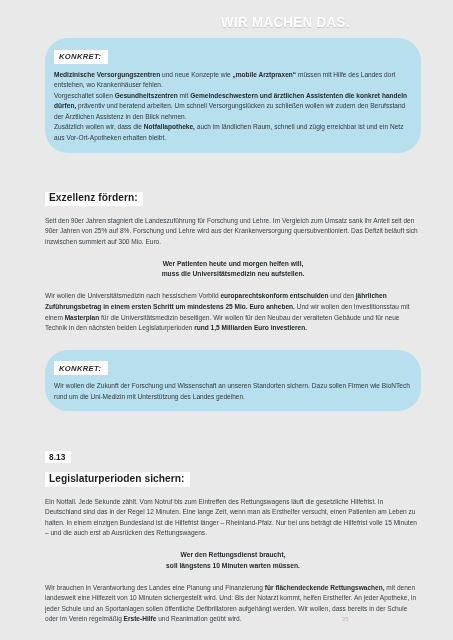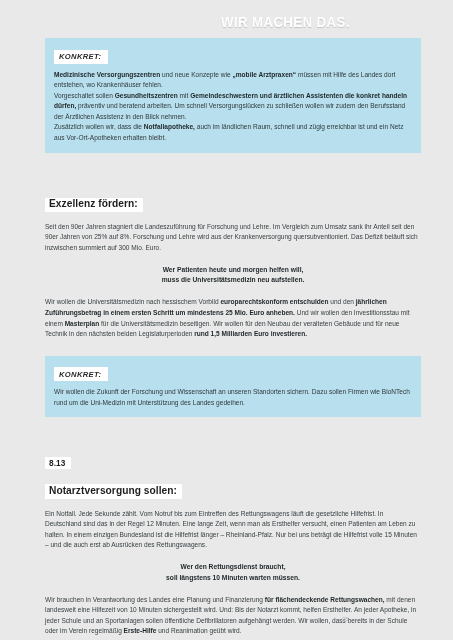--- a/index.html
+++ b/index.html
@@ -49,20 +49,21 @@
     top: 38px;
     width: 376px;
   }
 
   
   .konkret-box {
     background: #b7dfed;
     padding: 7px 9px 9px 9px;
     box-sizing: border-box;
     margin-bottom: 14px;
+    border-radius: 23px;
   }
   .konkret-tag {
     display: inline-block;
     background: #ffffff;
     color: #2a2a2a;
     font-weight: bold;
     font-style: italic;
     font-size: 7.6px;
     letter-spacing: 0.35px;
     padding: 2.5px 7px 2.5px 5px;
@@ -86,21 +87,21 @@
     font-weight: bold;
   }
   .sec-num {
     font-size: 8.3px;
     padding: 2px 5px 1.5px 4px;
     letter-spacing: 0.1px;
   }
   .sec-title {
     font-size: 10.2px;
     padding: 1.5px 5px 2.5px 4px;
-    margin-top: 15px;
+    margin-top: 9px;
     letter-spacing: 0.05px;
   }
   .sec-line { line-height: 1; }
 
   
   .body-text {
     margin: 9px 0 0 0;
     font-size: 6.55px;
     line-height: 1.62;
     color: #3a4144;
@@ -175,21 +176,21 @@
       </div>
     </div>
 
     <div class="gap-lg"></div>
 
     <div class="section">
       <div class="sec-line">
         <span class="sec-num">8.13</span>
       </div>
       <div class="sec-line">
-        <span class="sec-title">Notarztversorgung sollen:</span>
+        <span class="sec-title">Legislaturperioden sichern:</span>
       </div>
     </div>
 
     <p class="body-text spaced">Ein Notfall. Jede Sekunde zählt. Vom Notruf bis zum Eintreffen des Rettungswagens läuft die gesetzliche Hilfefrist. In Deutschland sind das in der Regel 12 Minuten. Eine lange Zeit, wenn man als Ersthelfer versucht, einen Patienten am Leben zu halten. In einem einzigen Bundesland ist die Hilfefrist länger – Rheinland-Pfalz. Nur bei uns beträgt die Hilfefrist volle 15 Minuten – und die auch erst ab Ausrücken des Rettungswagens.</p>
 
     <div class="pullquote">
       <div>Wer den Rettungsdienst braucht,</div>
       <div>soll längstens 10 Minuten warten müssen.</div>
     </div>
 

